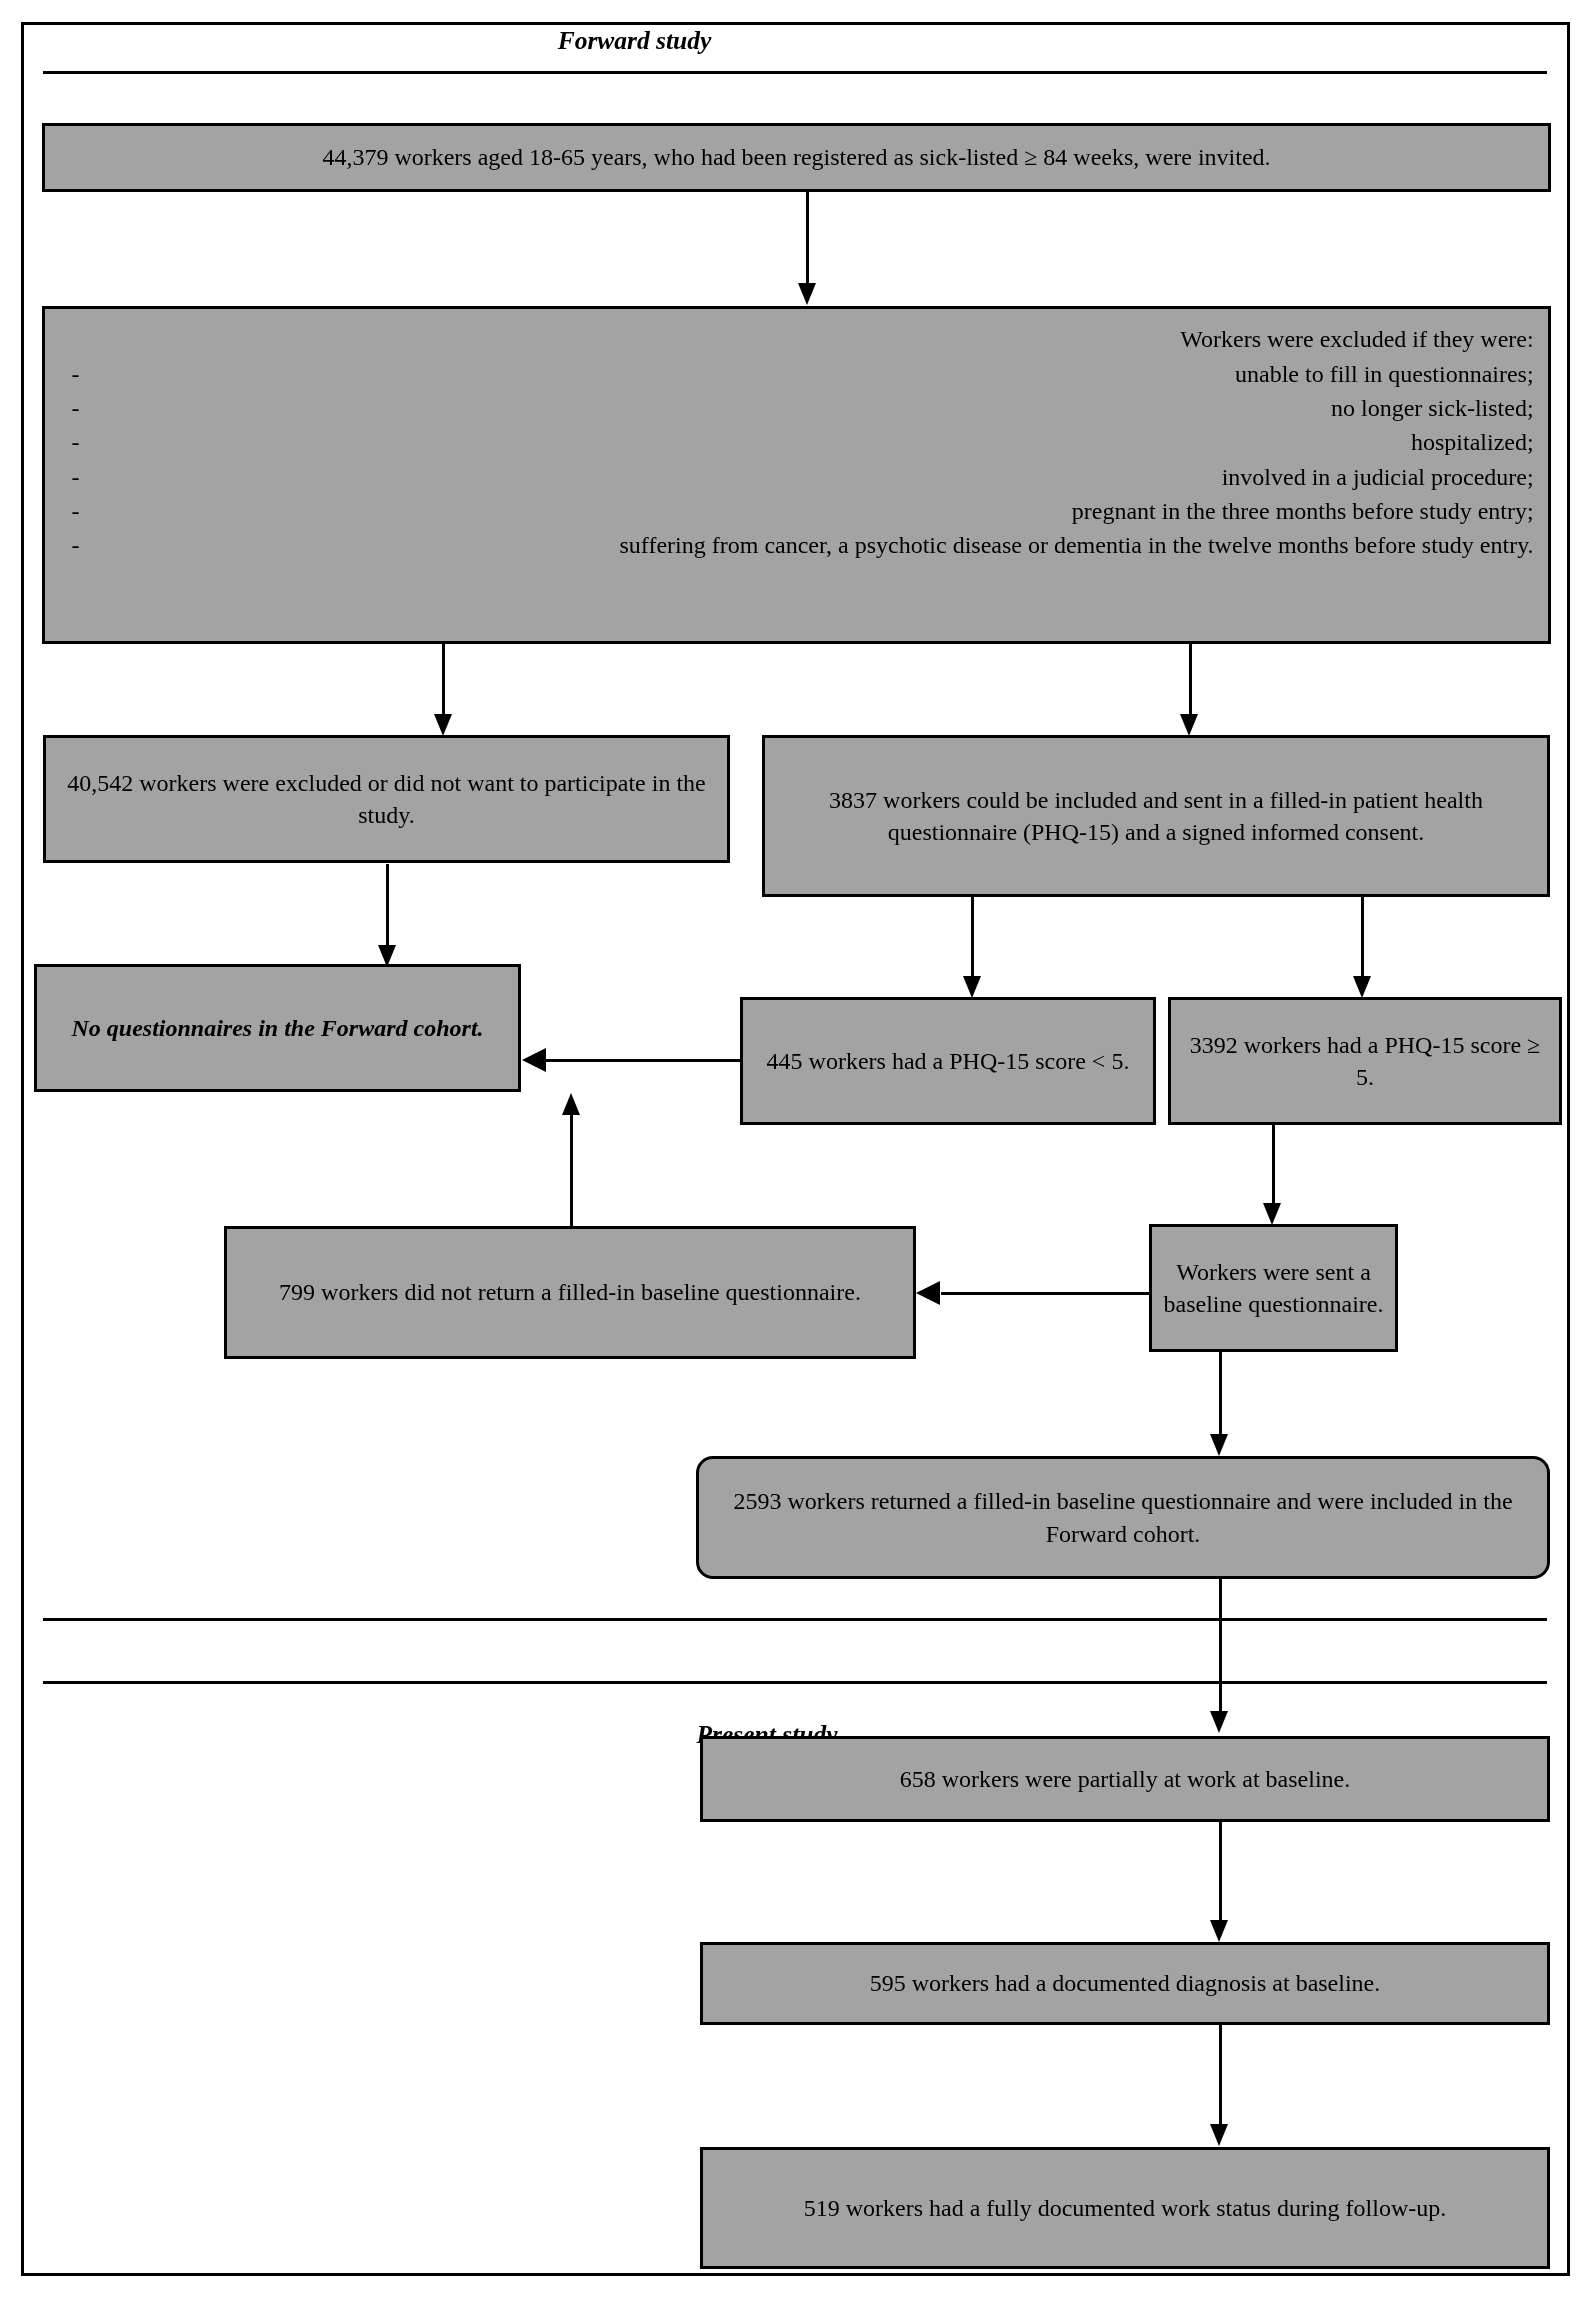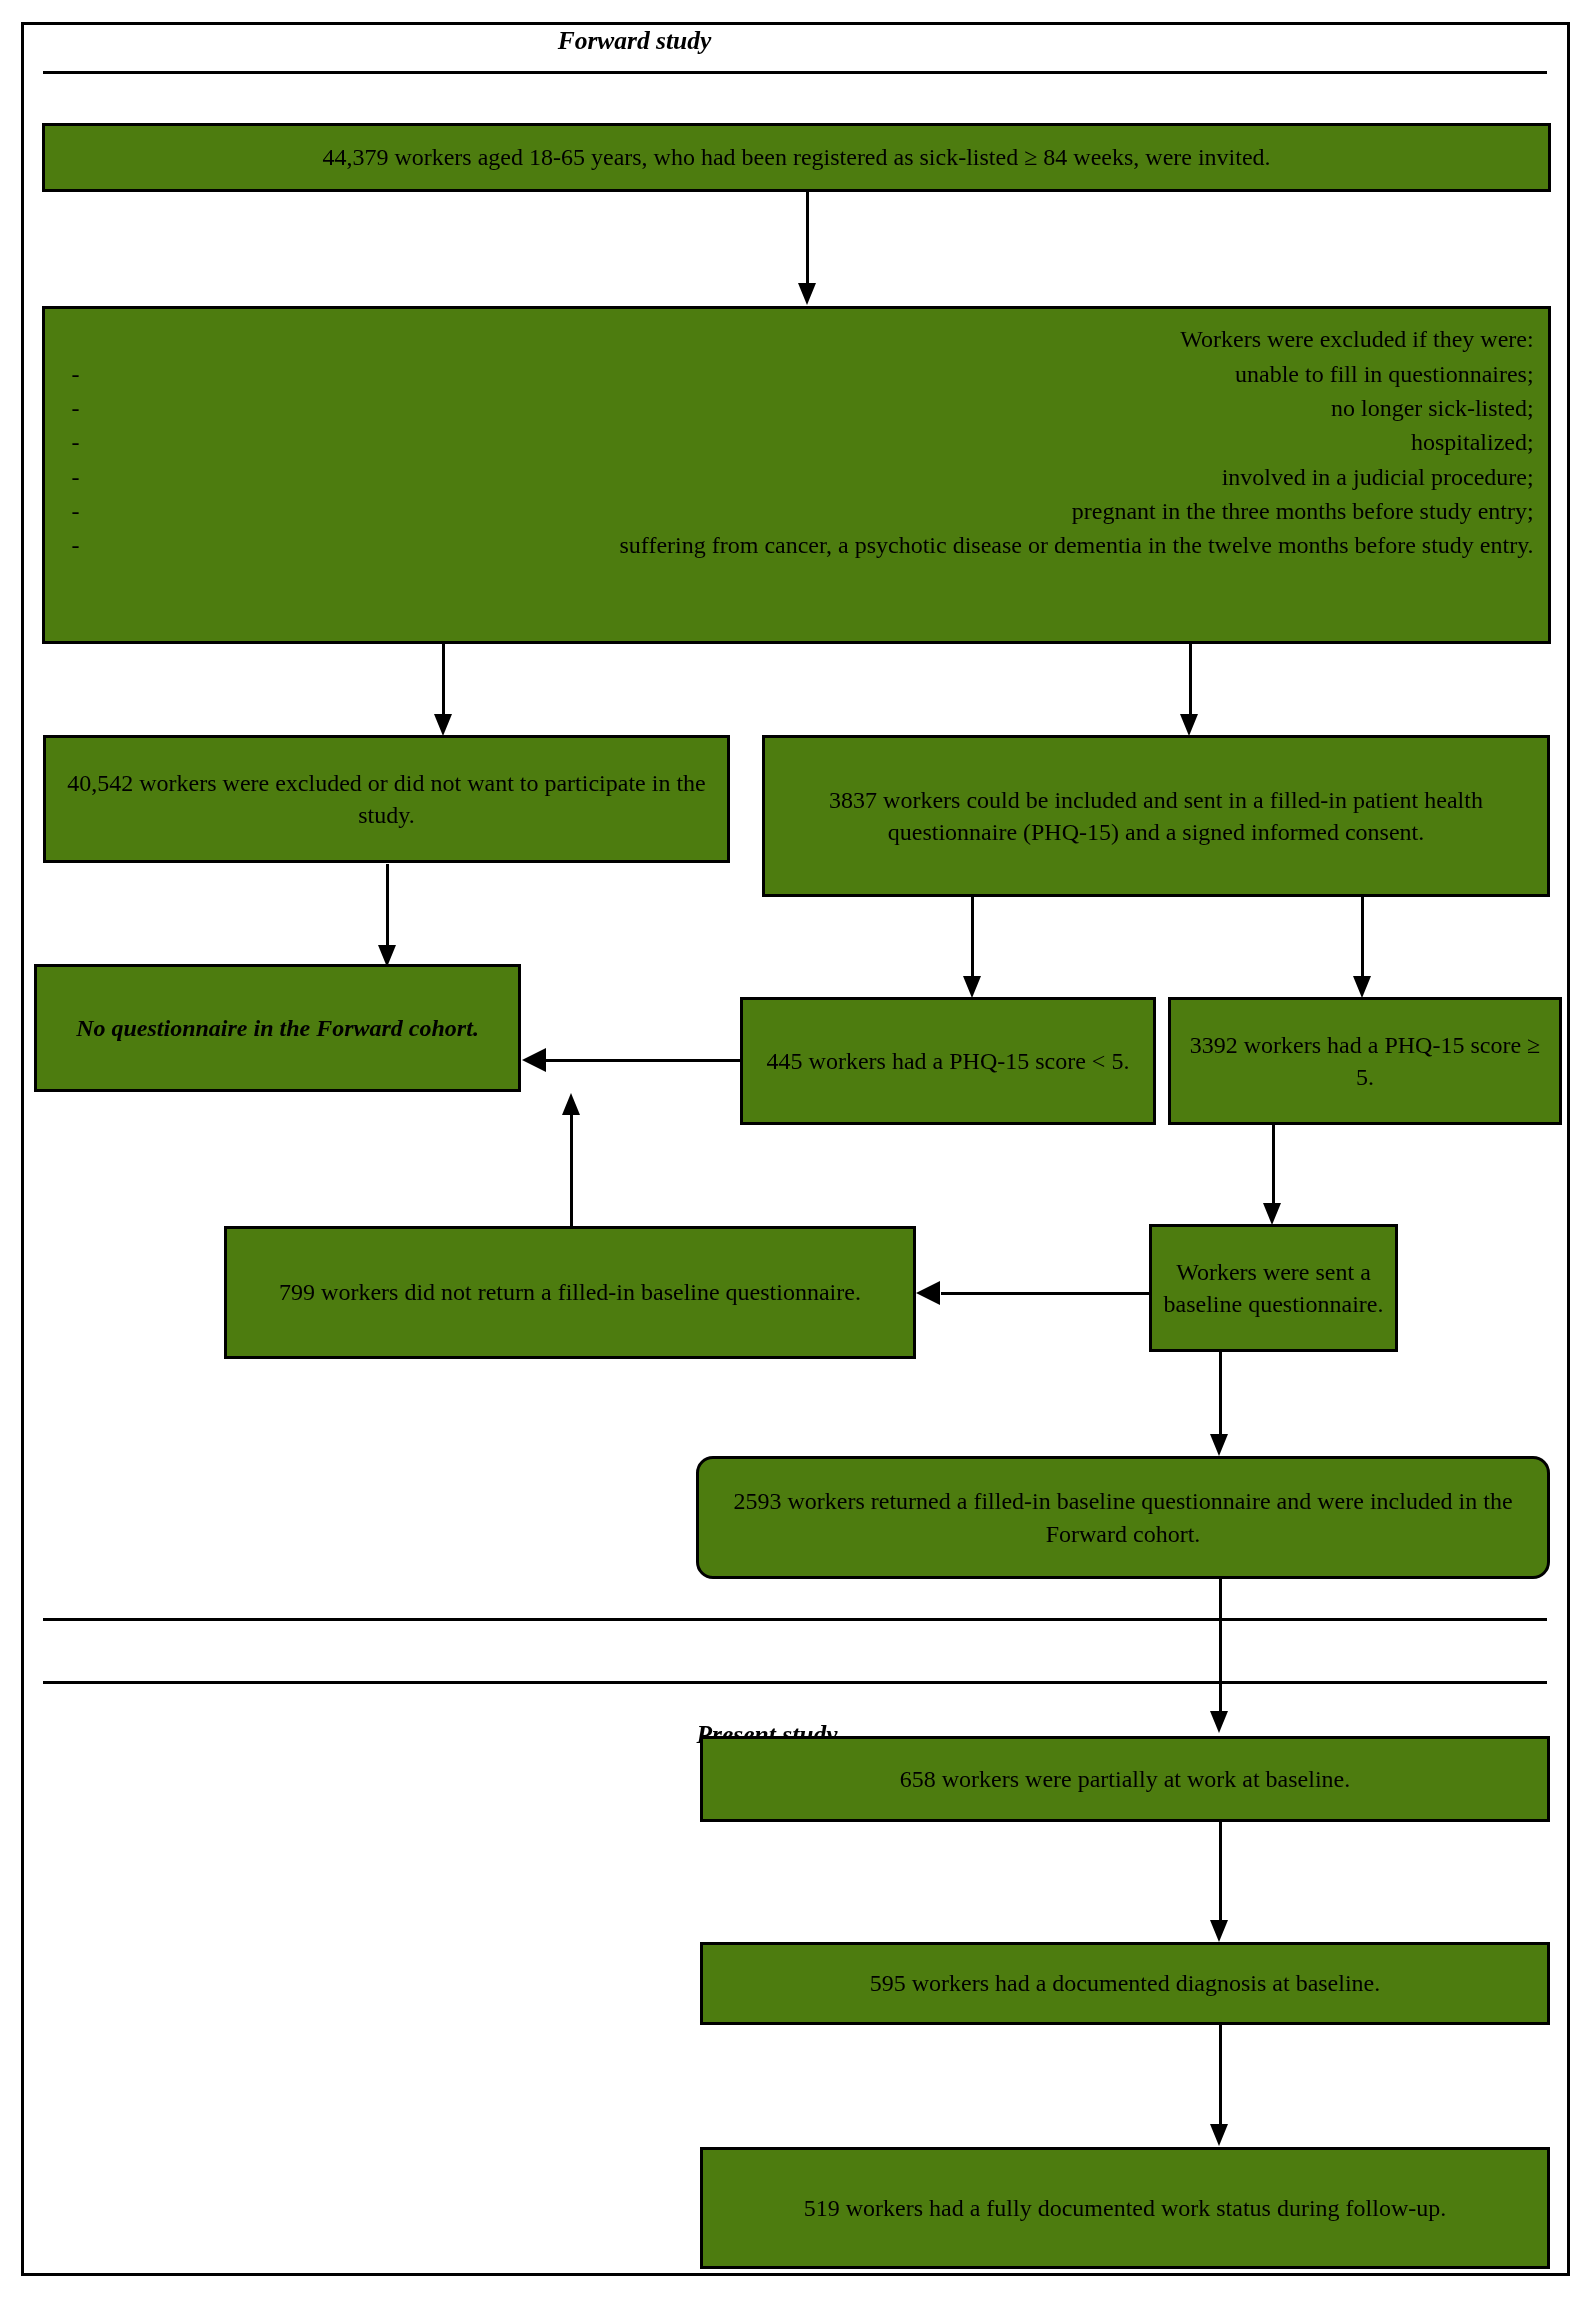--- a/index.html
+++ b/index.html
@@ -39,21 +39,21 @@
     font-style: italic;
     font-weight: bold;
     font-size: 25.5px;
     line-height: 1.1;
     white-space: nowrap;
   }
   
   .box {
     position: absolute;
     border: 3.9px solid #000000;
-    background: #4d7c0f;
+    background: #a3a3a3;
     box-sizing: border-box;
     display: flex;
     align-items: center;
     justify-content: center;
     text-align: center;
     font-size: 24px;
     line-height: 1.35;
     padding: 4.4px 10px;
   }
   .box.left-align {
@@ -173,21 +173,21 @@
   <div class="vline" style="left:386px; top:864px; height:83px;"></div>
   <div class="arrow-down" style="left:378px; top:945px;"></div>
 
   <div class="vline" style="left:971px; top:897px; height:80px;"></div>
   <div class="arrow-down" style="left:963px; top:976px;"></div>
 
   <div class="vline" style="left:1361px; top:897px; height:80px;"></div>
   <div class="arrow-down" style="left:1353px; top:976px;"></div>
 
   <div class="box emph" style="left:34px; top:964px; width:487px; height:128px;">
-    <span class="box-text">No questionnaire in the Forward cohort.</span>
+    <span class="box-text">No questionnaires in the Forward cohort.</span>
   </div>
 
   <div class="box" style="left:740px; top:997px; width:416px; height:128px;">
     <span class="box-text">445 workers had a PHQ-15 score &lt; 5.</span>
   </div>
 
   <div class="box" style="left:1168px; top:997px; width:394px; height:128px;">
     <span class="box-text">3392 workers had a PHQ-15 score ≥ 5.</span>
   </div>
 

